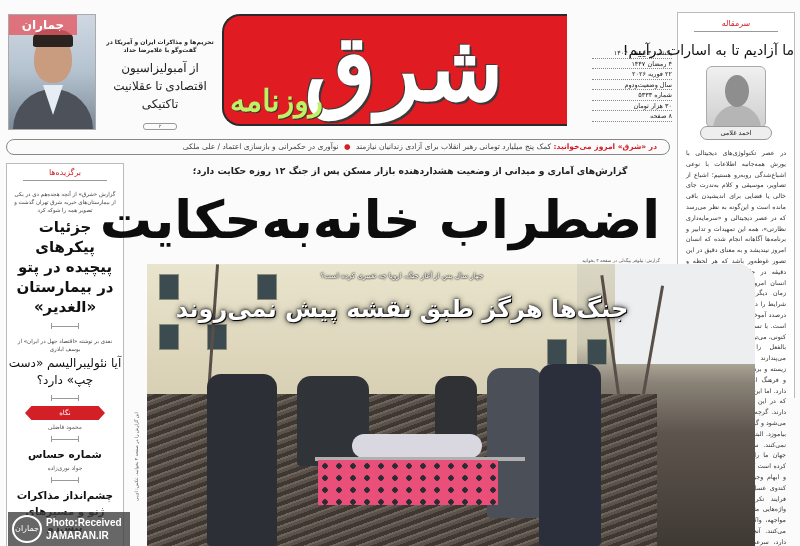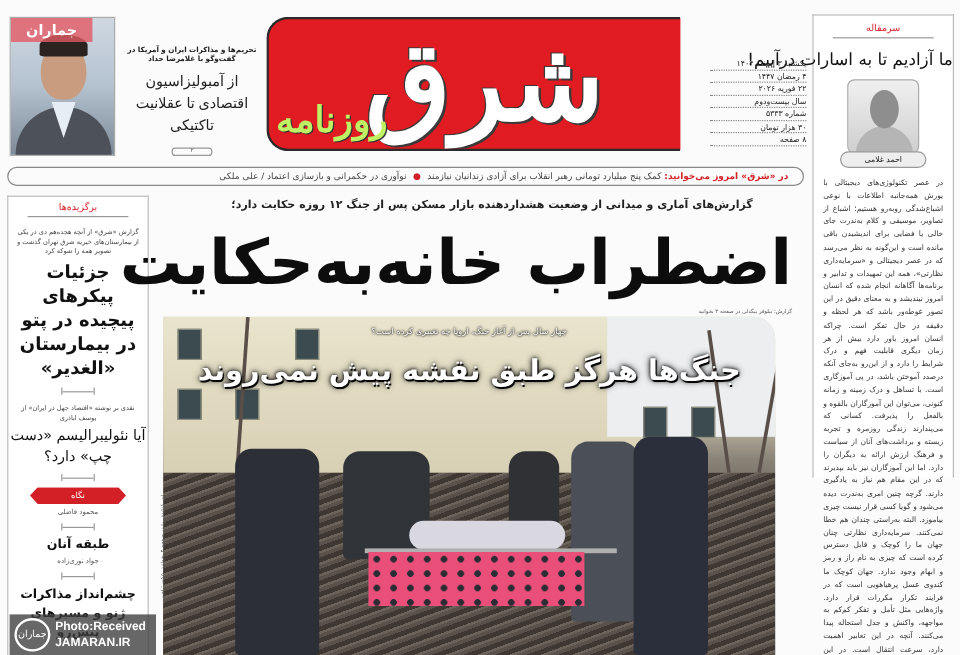--- a/index.html
+++ b/index.html
@@ -113,21 +113,21 @@
   
   .kicker { position: absolute; left: 150px; top: 165px; width: 520px; text-align: center; font-size: 9.2px; font-weight: bold; color: #222; white-space: nowrap; }
   .headline {
     position: absolute; left: 150px; top: 184px; width: 510px; text-align: center;
     font-size: 52px; font-weight: bold; line-height: 72px; color: #0d0d0d; white-space: nowrap;
     letter-spacing: -2px;
   }
   .photo-caption-credit { position: absolute; left: 150px; top: 258px; width: 510px; font-size: 4.5px; color: #555; text-align: right; }
 
   .main-photo {
-    position: absolute; left: 136px; top: 264px; width: 510px; height: 282px;
+    position: absolute; left: 147px; top: 264px; width: 608px; height: 282px;
     border-radius: 0 18px 0 0; overflow: hidden;
     background: linear-gradient(180deg, #d9d6c4 0%, #cfcab4 28%, #8a8378 42%, #5d554d 60%, #3f3934 100%);
   }
   .bldg { position: absolute; left: 0; top: 0; width: 430px; height: 130px; background: linear-gradient(#e9e4cd, #d8d0b4); }
   .sky { position: absolute; right: 0; top: 0; width: 140px; height: 100px; background: #eceeef; }
   .win { position: absolute; width: 20px; height: 26px; background: #3c4b50; border: 1px solid #8c8c7c; }
   .tree { position: absolute; width: 3px; background: #5a4f48; transform-origin: bottom; }
   .ground { position: absolute; left: 0; top: 130px; width: 510px; height: 152px; background: repeating-linear-gradient(160deg, #5a524a 0 3px, #3e3732 3px 7px, #6c645a 7px 9px); }
   .person { position: absolute; border-radius: 14px 14px 4px 4px; }
   .stretcher {
@@ -164,21 +164,21 @@
 
   <div class="logo-block">
     <div class="logo-script">شرق</div>
     <div class="logo-sub">روزنامه</div>
   </div>
 
   <div class="dateline">
     <div class="row">یکشنبه ۳ اسفند ۱۴۰۴</div>
     <div class="row">۴ رمضان ۱۴۴۷</div>
     <div class="row">۲۲ فوریه ۲۰۲۶</div>
-    <div class="row">سال بیست‌ودوم</div>
+    <div class="row">سال وضعیت‌ودوم</div>
     <div class="row">شماره ۵۳۳۳</div>
     <div class="row">۳۰ هزار تومان</div>
     <div class="row">۸ صفحه</div>
   </div>
 </div>
 
 <div class="editorial">
   <div class="editorial-label">سرمقاله</div>
   <div class="ornament-line"></div>
   <div class="editorial-title">ما آزادیم تا به اسارات درآییم!</div>
@@ -204,21 +204,21 @@
   <div class="picks-h1">جزئیات پیکرهای پیچیده در پتو در بیمارستان «الغدیر»</div>
   <div class="picks-pg"></div>
   <div class="picks-lead">نقدی بر نوشته «اقتصاد جهل در ایران» از یوسف اباذری</div>
   <div class="picks-h2">آیا نئولیبرالیسم «دست چپ» دارد؟</div>
   <div class="picks-pg"></div>
   <div class="nigah">نگاه</div>
 
   <div class="op-author">محمود فاضلی</div>
   <div class="picks-pg"></div>
 
-  <div class="op-title">طبقه آنان</div>
+  <div class="op-title">شماره حساس</div>
   <div class="op-author">جواد نوری‌زاده</div>
   <div class="picks-pg"></div>
 
   <div class="op-title">چشم‌انداز مذاکرات ژنو و مسیرهای پیش‌رو</div>
 
 </div>
 
 <div class="kicker">گزارش‌های آماری و میدانی از وضعیت هشداردهنده بازار مسکن پس از جنگ ۱۲ روزه حکایت دارد؛</div>
 <div class="headline">اضطراب خانه‌به‌حکایت</div>
 <div class="photo-caption-credit">گزارش: نیلوفر بیگدلی در صفحه ۳ بخوانید</div>

